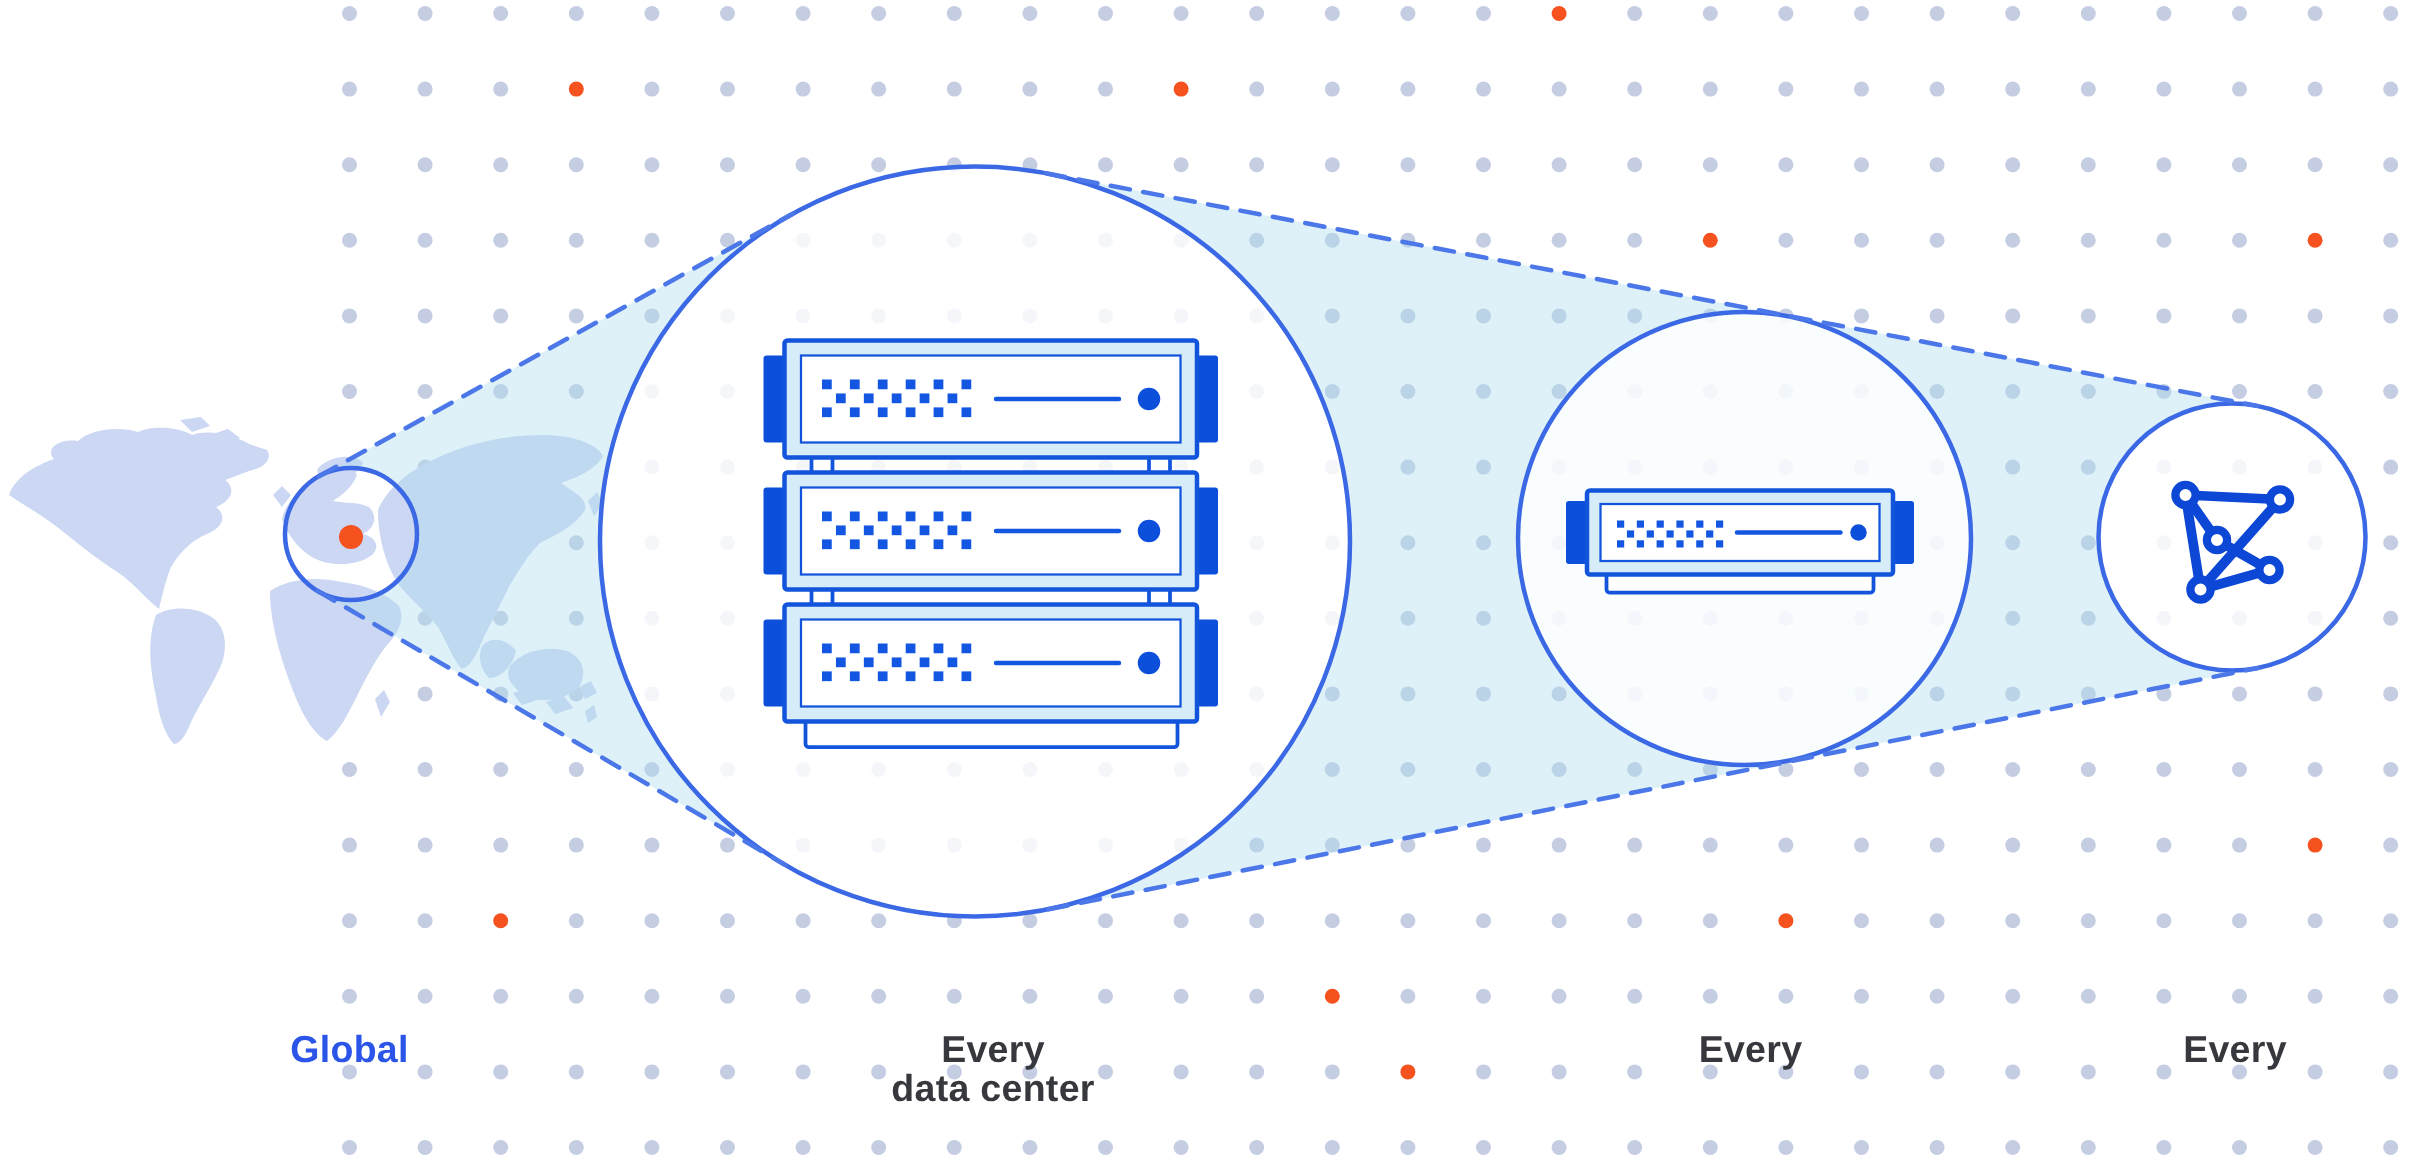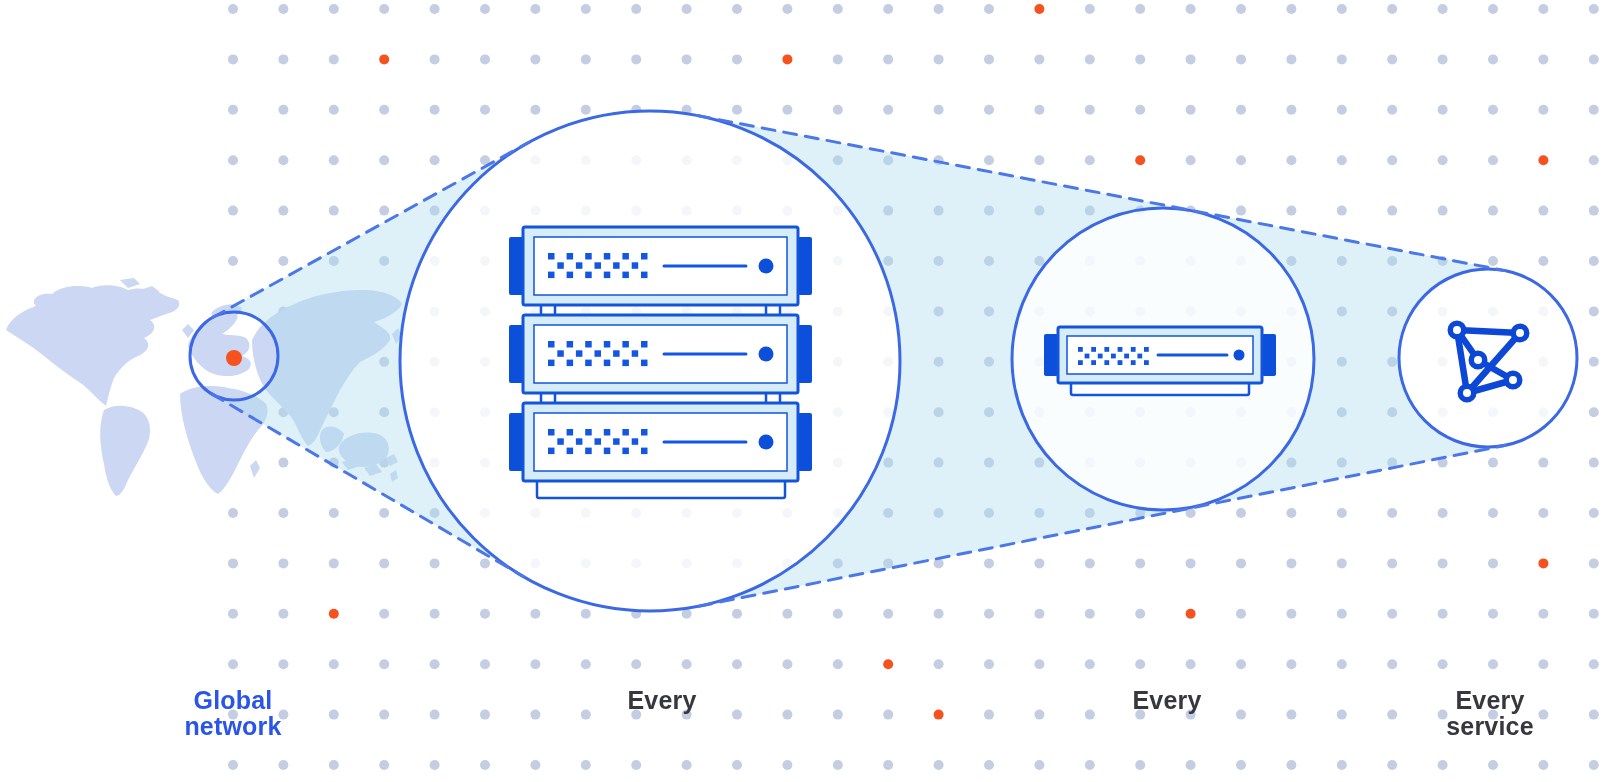--- a/index.html
+++ b/index.html
@@ -641,25 +641,24 @@
       <circle class="mesh-node" cx="1478" cy="360" r="6.75"></circle>
       <circle class="mesh-node" cx="1513" cy="380" r="6.75"></circle>
       <circle class="mesh-node" cx="1467" cy="393" r="6.75"></circle>
     </g>
 
     <circle class="marker" cx="234" cy="358" r="8"></circle>
   </svg>
 
   <div class="lbl blue" style="left:103px;">
     <div>Global</div>
-    <div>network</div>
   </div>
   <div class="lbl" style="left:532px;">
     <div>Every</div>
+    <div>data center</div>
   </div>
   <div class="lbl" style="left:1037px;">
     <div>Every</div>
   </div>
   <div class="lbl" style="left:1360px;">
     <div>Every</div>
-    <div>service</div>
   </div>
 </div>
 
 </body></html>

